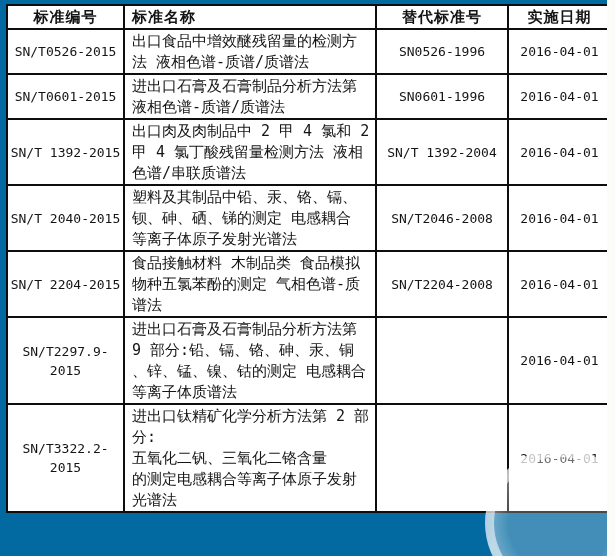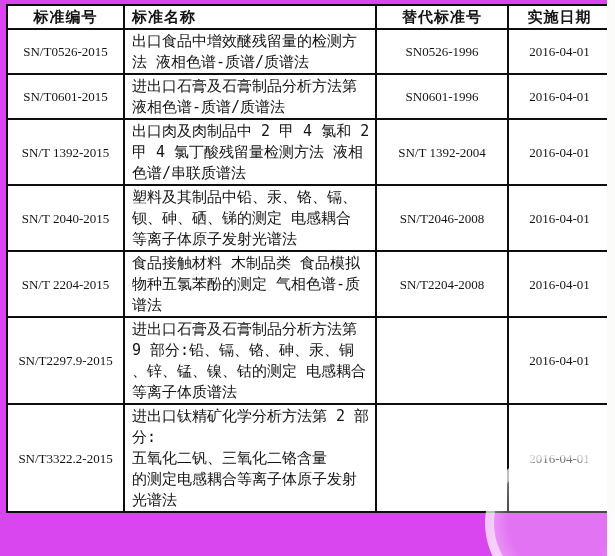--- a/index.html
+++ b/index.html
@@ -8,21 +8,21 @@
     width: 615px; height: 556px;
     background: #fbfbfa;
     font-family: "DejaVu Sans Mono", "Liberation Mono", monospace;
     overflow: hidden;
   }
 
   .page {
     position: relative;
     width: 607px; height: 556px;
     overflow: hidden;
-    background: #d946ef;
+    background: #0369a1;
   }
 
   table.standards {
     position: absolute;
     left: 6px; top: 4px;
     width: 604px;
     border-collapse: collapse;
     table-layout: fixed;
     background: #ffffff;
   }
@@ -48,21 +48,20 @@
     letter-spacing: 1px;
   }
   th.h-name { text-align: left; padding-left: 7px; margin-top: 40px; }
 
   td.code, td.repl, td.date {
     font-size: 13px;
     text-align: center;
     line-height: 19px;
     padding: 0 2px;
     word-break: break-word;
-    font-family: Liberation Serif, serif;
   }
 
   td.name {
     font-size: 15px;
     line-height: 21px;
     padding: 1px 4px 0 7px;
     text-align: left;
     white-space: pre-line;
     word-break: break-all;
   }

